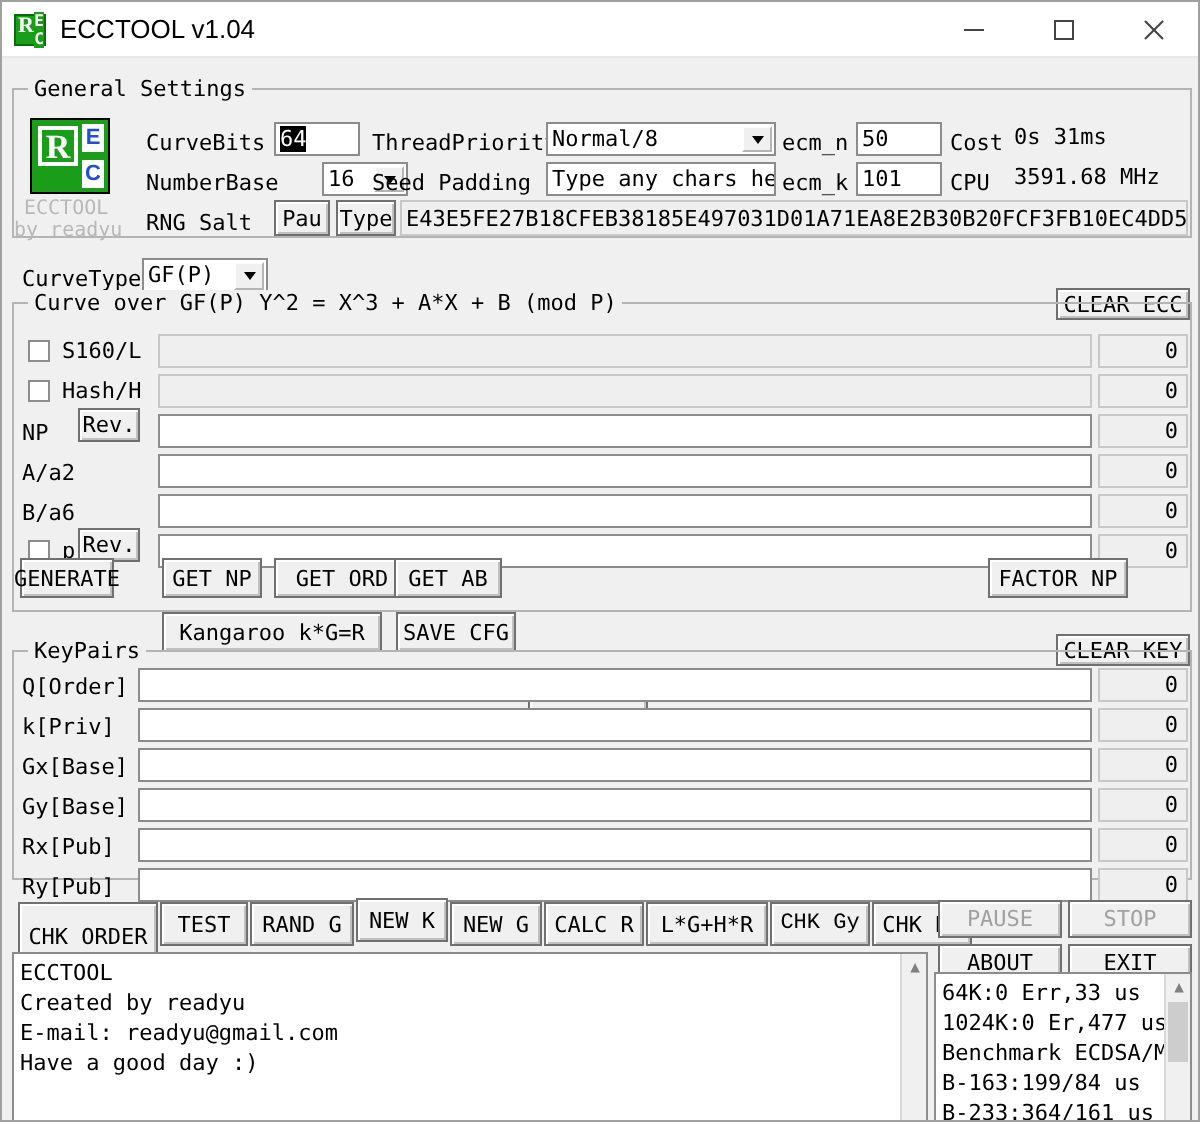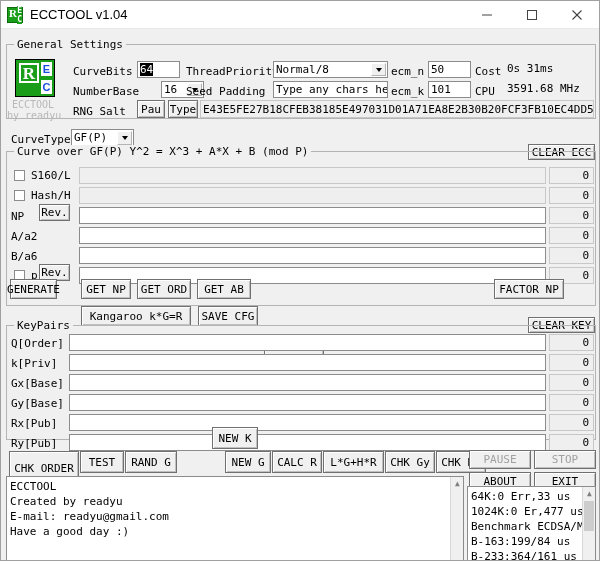--- a/index.html
+++ b/index.html
@@ -391,21 +391,21 @@
     <div class="field grey right" style="left:548px; top:218px; width:45px; height:17px;">0</div>
 
     <div class="chk" style="left:13px; top:241px;"></div>
     <div class="lbl" style="left:30px; top:240px;">p</div>
     <div class="btn" style="left:38px; top:235px; width:31px; height:17px;">Rev.</div>
     <div class="field" style="left:78px; top:238px; width:467px; height:17px;"></div>
     <div class="field grey right" style="left:548px; top:238px; width:45px; height:17px;">0</div>
 
     <div class="btn" style="left:9px; top:250px; width:47px; height:20px;">GENERATE</div>
     <div class="btn" style="left:80px; top:250px; width:50px; height:20px;">GET NP</div>
-    <div class="btn" style="left:136px; top:250px; width:54px; height:20px;">GET ORD</div>
+    <div class="btn" style="left:136px; top:250px; width:68px; height:20px;">GET ORD</div>
     <div class="btn" style="left:196px; top:250px; width:54px; height:20px;">GET AB</div>
     <div class="btn" style="left:493px; top:250px; width:70px; height:20px;">FACTOR NP</div>
 
     <div class="btn" style="left:80px; top:277px; width:110px; height:20px;">Kangaroo k*G=R</div>
     <div class="btn" style="left:197px; top:277px; width:60px; height:20px;">SAVE CFG</div>
     <div class="btn" style="left:263px; top:277px; width:60px; height:20px;margin-top:30px;">LOAD CFG</div>
 
     <div class="btn" style="left:527px; top:288px; width:67px; height:16px;">CLEAR KEY</div>
 
     <div class="group" style="left:5px; top:296px; width:590px; height:115px;">
@@ -432,25 +432,25 @@
     <div class="field" style="left:68px; top:385px; width:477px; height:17px;"></div>
     <div class="field grey right" style="left:548px; top:385px; width:45px; height:17px;">0</div>
 
     <div class="lbl" style="left:10px; top:408px;">Ry[Pub]</div>
     <div class="field" style="left:68px; top:405px; width:477px; height:17px;"></div>
     <div class="field grey right" style="left:548px; top:405px; width:45px; height:17px;">0</div>
 
     <div class="btn" style="left:8px; top:422px; width:70px; height:35px;">CHK ORDER</div>
     <div class="btn" style="left:79px; top:422px; width:44px; height:22px;">TEST</div>
     <div class="btn" style="left:124px; top:422px; width:52px; height:22px;">RAND G</div>
-    <div class="btn" style="left:177px; top:398px; width:46px; height:22px;margin-left:34px;">NEW K</div>
+    <div class="btn" style="left:177px; top:420px; width:46px; height:22px;">NEW K</div>
     <div class="btn" style="left:224px; top:422px; width:46px; height:22px;">NEW G</div>
     <div class="btn" style="left:271px; top:422px; width:50px; height:22px;">CALC R</div>
     <div class="btn" style="left:322px; top:422px; width:61px; height:22px;">L*G+H*R</div>
-    <div class="btn" style="left:384px; top:422px; width:50px; height:22px;">CHK Gy</div>
+    <div class="btn" style="left:384px; top:422px; width:50px; height:22px;font-family:Liberation Mono, monospace;">CHK Gy</div>
     <div class="btn" style="left:435px; top:422px; width:50px; height:22px;">CHK Ry</div>
 
     <div class="btn disabled" style="left:468px; top:421px; width:62px; height:19px;">PAUSE</div>
     <div class="btn disabled" style="left:533px; top:421px; width:62px; height:19px;">STOP</div>
     <div class="btn" style="left:468px; top:443px; width:62px; height:19px;">ABOUT</div>
     <div class="btn" style="left:533px; top:443px; width:62px; height:19px;">EXIT</div>
 
     <div class="textarea" style="left:5px; top:447px; width:458px; height:110px;">
       <div class="content">ECCTOOL
 Created by readyu

